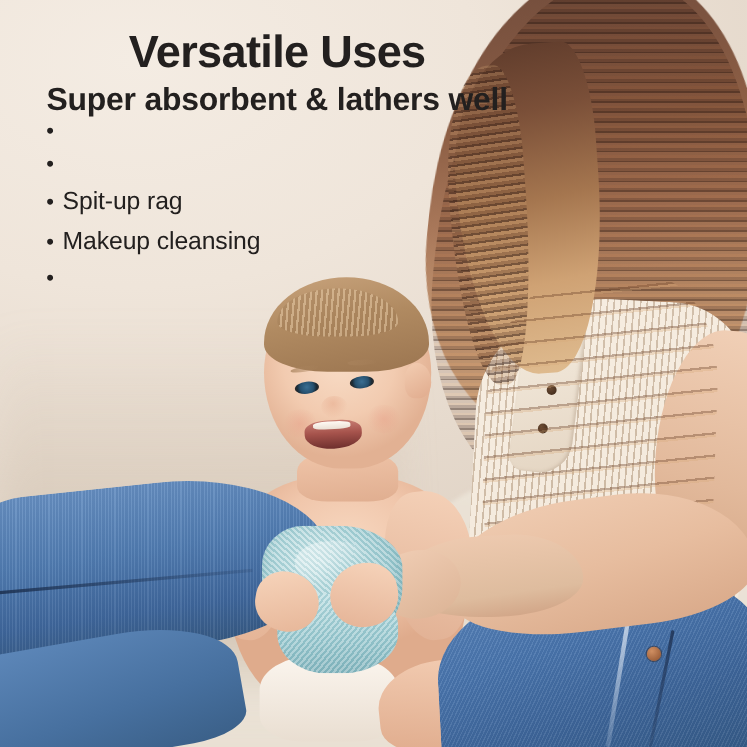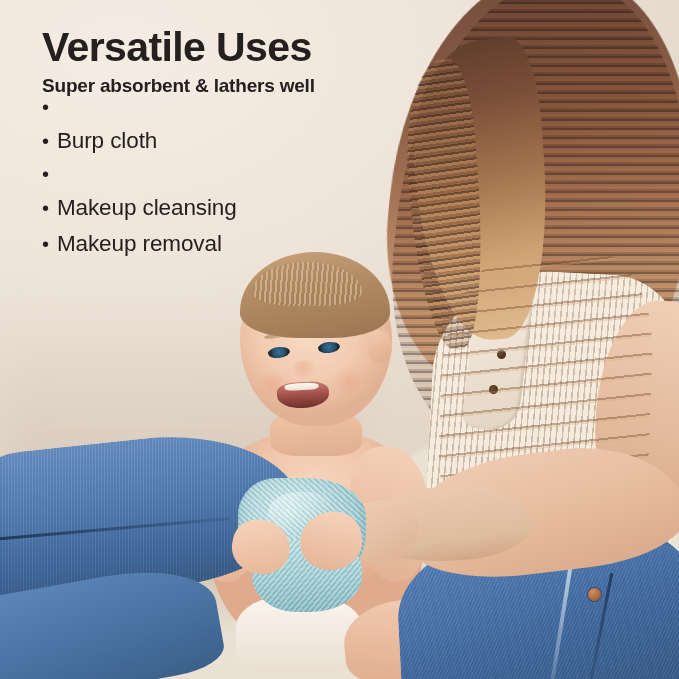--- a/index.html
+++ b/index.html
@@ -311,27 +311,27 @@
     border-radius:36% 30% 46% 40%/30% 40% 50% 50%;
     z-index:5;
   }
   .cloth-fold{
     position:absolute;left:268px;top:492px;width:64px;height:40px;
     background:linear-gradient(150deg,rgba(255,255,255,.5),rgba(255,255,255,0) 70%);
     border-radius:50% 40% 40% 50%;z-index:6;
   }
 
   
-  .text-block{position:absolute;left:42px;top:26px;width:420px;z-index:20;}
+  .text-block{position:absolute;left:42px;top:26px;width:420px;z-index:20;text-align:center;}
   .headline{
     font-size:41px;font-weight:700;letter-spacing:-.6px;line-height:1.06;
     color:#23201f;margin:0 0 6px 0;
   }
   .subhead{
-    font-size:19px;font-weight:600;letter-spacing:-.2px;line-height:1.15;
+    font-size:29px;font-weight:600;letter-spacing:-.2px;line-height:1.15;
     color:#23201f;margin:0;
   }
   .suitable{
     font-size:25px;font-weight:600;letter-spacing:-.2px;
     color:#23201f;margin:44px 0 10px 0;
   }
   .bullets{list-style:none;margin:0;padding:0;}
   .bullets li{
     font-size:22.5px;font-weight:500;letter-spacing:-.1px;
     color:#23201f;margin:0 0 10.5px 0;display:flex;align-items:baseline;
@@ -410,29 +410,28 @@
 
   <div class="text-block">
     <h1 class="headline">Versatile Uses</h1>
     <p class="subhead">Super absorbent &amp; lathers well</p>
     <ul class="bullets">
       <li>
         <span class="dot">•</span>
       </li>
       <li>
         <span class="dot">•</span>
-        <span>Burp cloth</span>
       </li>
       <li>
         <span class="dot">•</span>
+        <span>Spit-up rag</span>
       </li>
       <li>
         <span class="dot">•</span>
         <span>Makeup cleansing</span>
       </li>
       <li>
         <span class="dot">•</span>
-        <span>Makeup removal</span>
       </li>
     </ul>
   </div>
 
 </div>
 
 </body></html>

